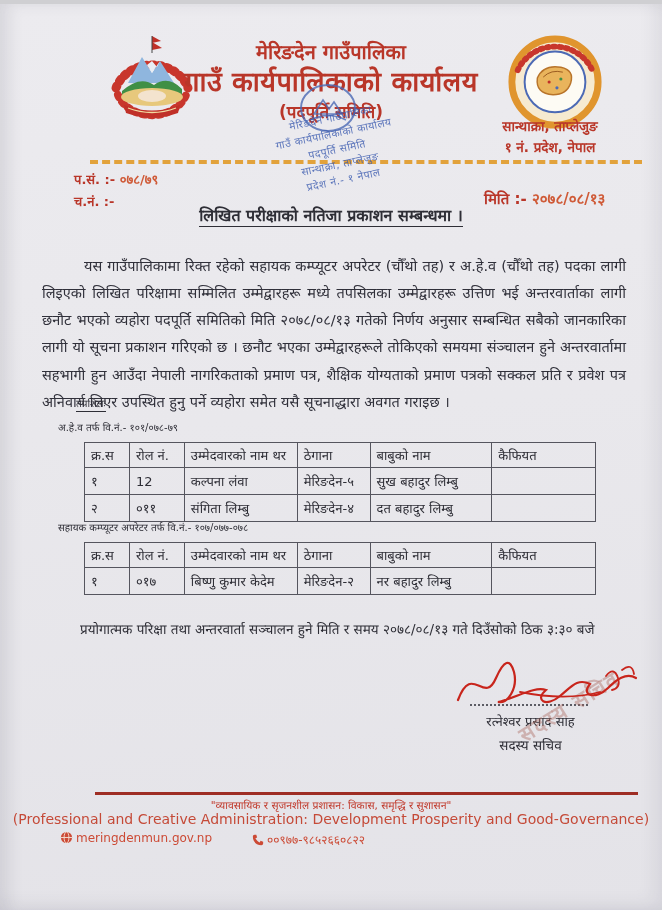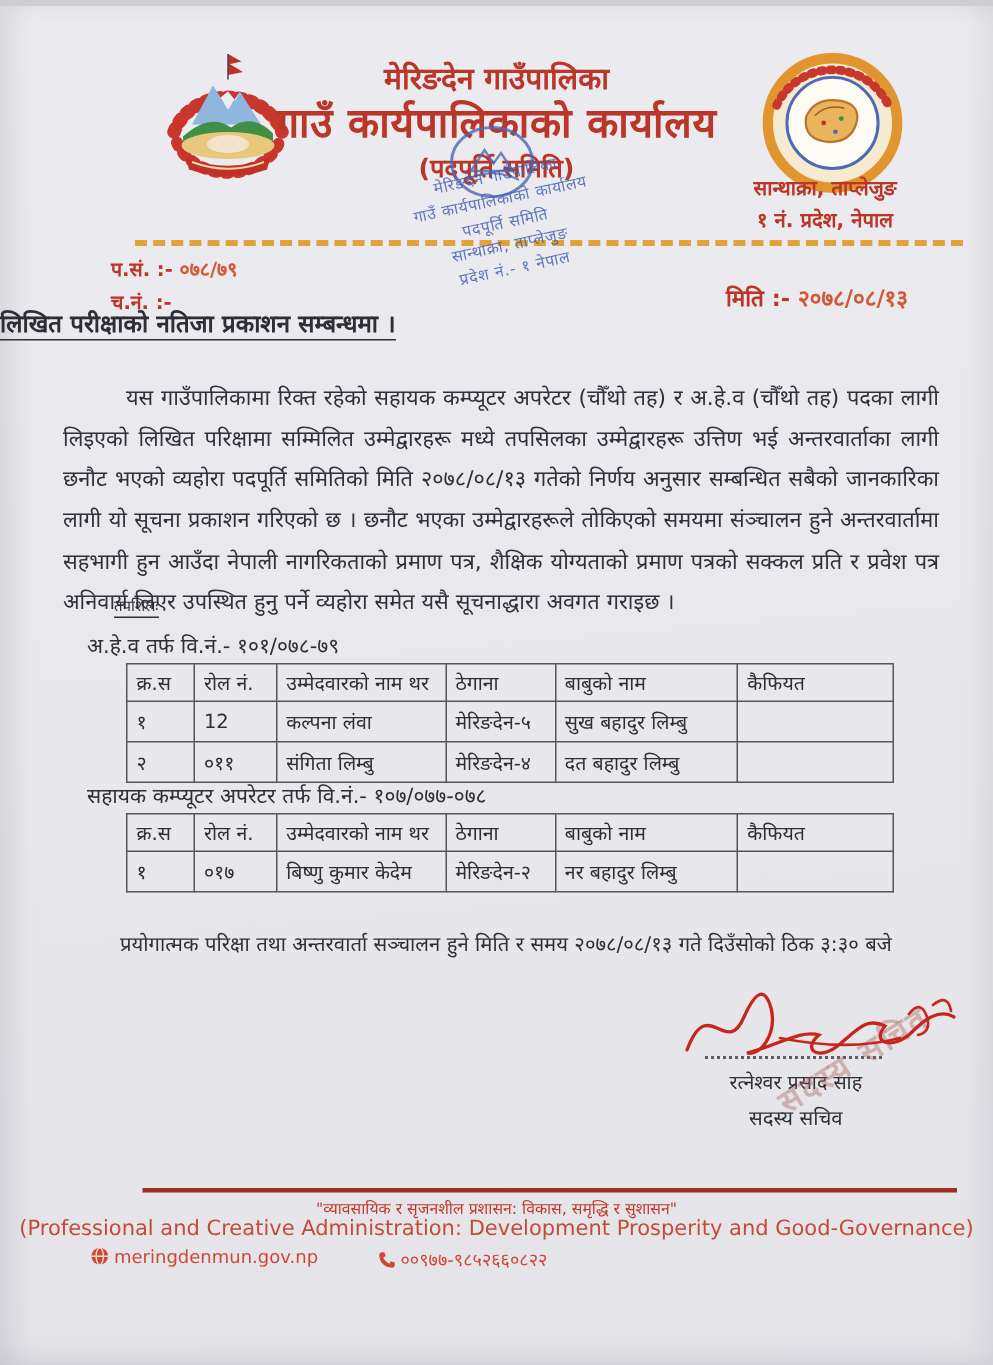--- a/index.html
+++ b/index.html
@@ -24,27 +24,27 @@
   .stamp-emblem{position:absolute;left:296px;top:78px;width:64px;height:52px;z-index:5;opacity:.8;}
   
   .dashline{position:absolute;left:90px;right:20px;top:156px;border-top:4px dashed #e2a23b;}
   
   .ref1{position:absolute;left:74px;top:166px;font-size:13px;font-weight:bold;color:#b93629;}
   .ref1 .val{color:#cf5a37;}
   .ref2{position:absolute;left:74px;top:188px;font-size:13px;font-weight:bold;color:#b93629;}
   .date{position:absolute;left:460px;top:184px;font-size:15px;font-weight:bold;color:#b93629;padding-left:24px;}
   .date .val{color:#cf5a37;}
   
-  .subject{position:absolute;left:0;right:0;top:200px;text-align:left;font-size:16px;font-weight:bold;color:#2e2e36;}
+  .subject{position:absolute;left:0;right:0;top:200px;text-align:center;font-size:16px;font-weight:bold;color:#2e2e36;}
   .subject span{border-bottom:1.5px solid #2e2e36;padding-bottom:1px;}
   .body-para{position:absolute;left:42px;right:36px;top:234px;font-size:14.5px;line-height:1.88;
     text-align:justify;text-indent:42px;color:#30303a;}
   
   .tapasil{position:absolute;left:76px;top:392px;font-size:10px;color:#2e2e36;border-bottom:1.5px solid #2e2e36;padding-bottom:1px;}
-  .sec-title{position:absolute;left:58px;font-size:14px;color:#2e2e36;}
+  .sec-title{position:absolute;left:58px;font-size:10px;color:#2e2e36;}
   .sec1{top:416px;}
   .sec2{top:516px;}
   table.res{position:absolute;left:84px;border-collapse:collapse;width:512px;font-size:13px;color:#2e2e36;}
   .t1{top:438px;} .t2{top:538px;}
   table.res th,table.res td{border:1.2px solid #55555e;padding:2px 6px;text-align:left;font-weight:normal;height:22px;}
   table.res th{height:20px;}
   col.c-sn{width:45px;}col.c-roll{width:55px;}col.c-name{width:113px;}
   col.c-addr{width:73px;}col.c-father{width:122px;}col.c-rem{width:104px;}
   
   .sched{position:absolute;left:80px;top:616px;font-size:13.5px;color:#2e2e36;}

